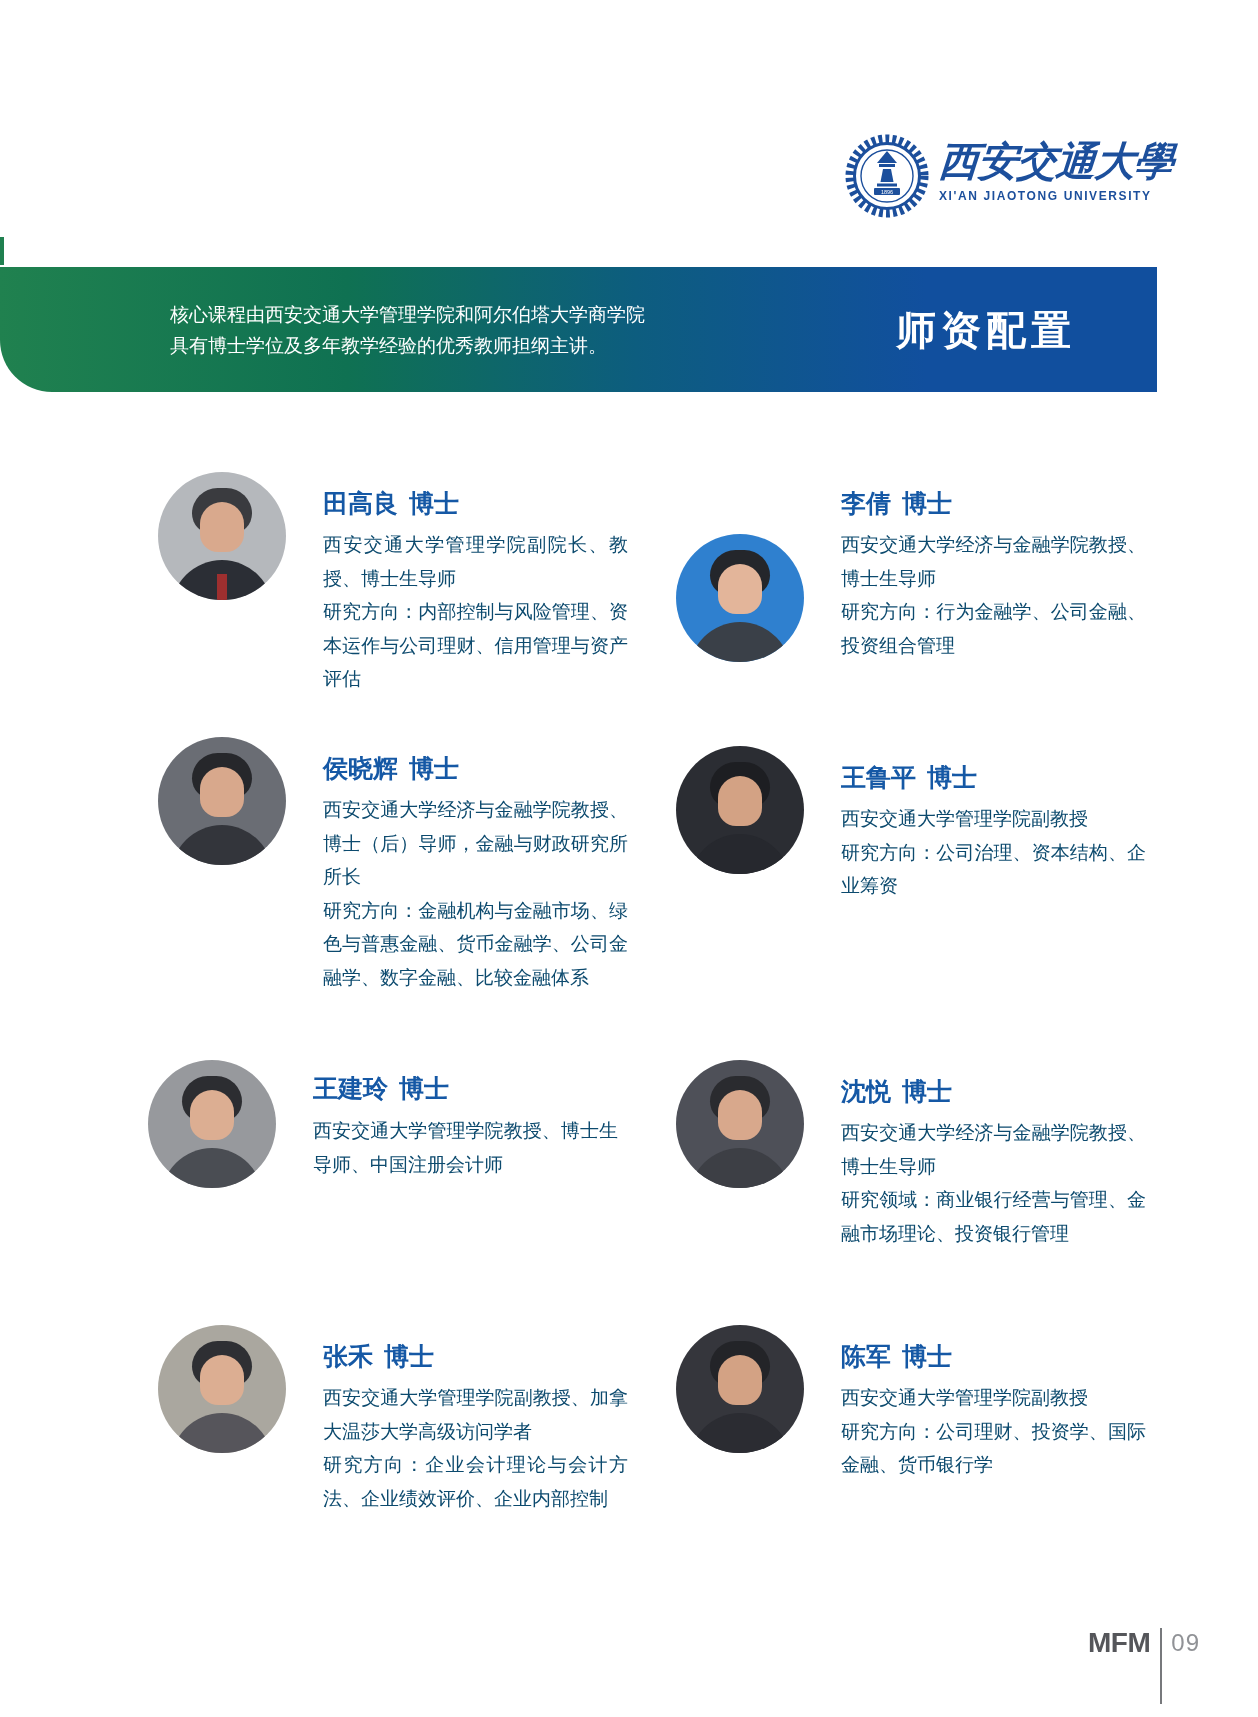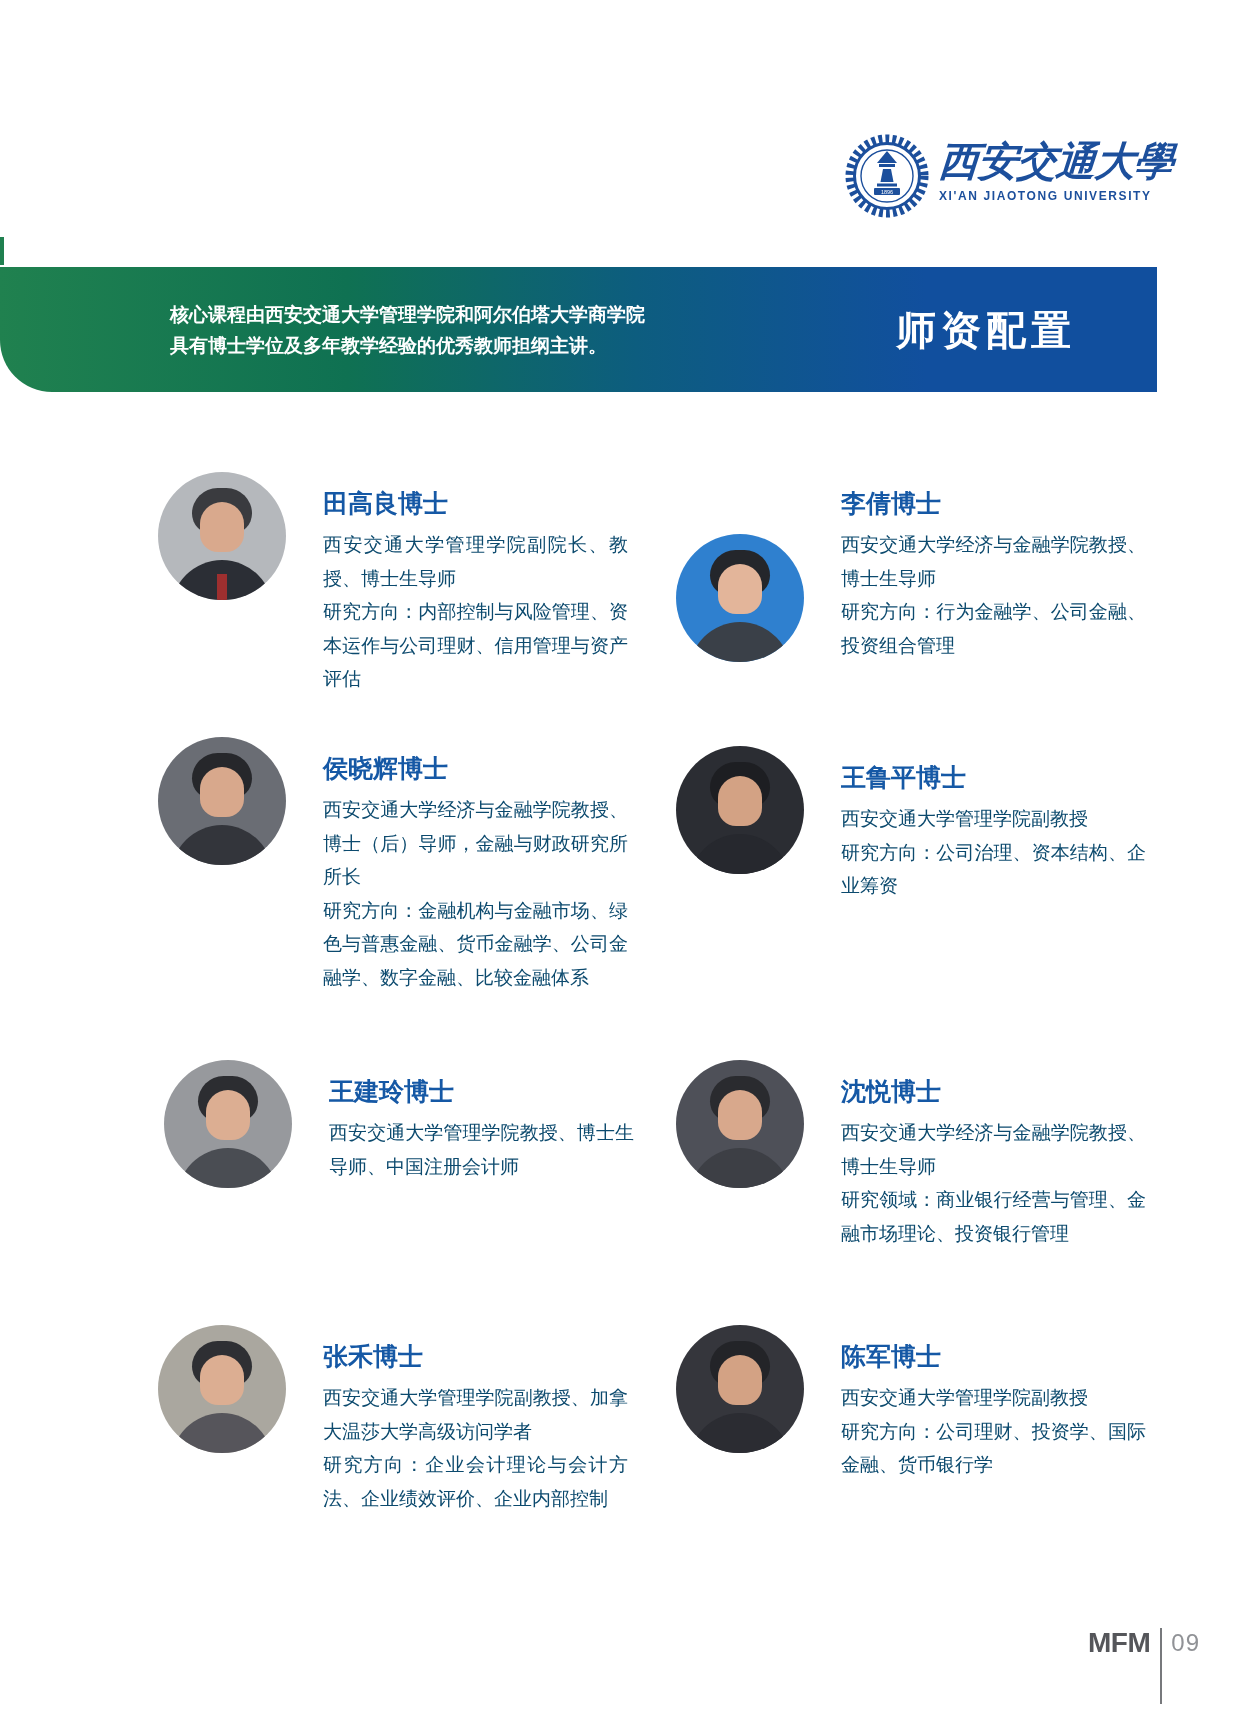--- a/index.html
+++ b/index.html
@@ -27,53 +27,53 @@
   
   .sliver { position:absolute; left:0; top:237px; width:4px; height:28px; background:#208050; }
   .banner {
     position:absolute; left:0; top:267px; width:1157px; height:125px;
     background:linear-gradient(90deg,#20814f 0%,#0f7152 30%,#0d5d7f 55%,#114f9e 80%,#114f9e 100%);
     border-bottom-left-radius:52px;
     display:flex; align-items:center;
   }
   .banner-desc {
     position:absolute; left:170px; top:50%; transform:translateY(-50%);
-    color:#ffffff; font-size:19px; font-weight:700; line-height:31px; white-space:nowrap;
+    color:#ffffff; font-size:19px; font-weight:400; line-height:31px; white-space:nowrap;
   }
   .banner-title {
     position:absolute; left:896px; top:50%; transform:translateY(-50%);
     font-family:"Liberation Serif","DejaVu Serif",serif;
     color:#ffffff; font-size:40px; font-weight:700; letter-spacing:5px; white-space:nowrap;
   }
 
   
   .card { position:absolute; display:flex; width:470px; }
   .pos-r1l { left:158px; top:472px; }  .pos-r1r { left:676px; top:472px;align-items:flex-end; }
   .pos-r2l { left:158px; top:737px; }  .pos-r2r { left:676px; top:746px; }
-  .pos-r3l { left:164px; top:1060px; } .pos-r3r { left:676px; top:1060px; }
+  .pos-r3l { left:148px; top:1060px;font-family:Liberation Mono, monospace; } .pos-r3r { left:676px; top:1060px; }
   .pos-r4l { left:158px; top:1325px; } .pos-r4r { left:676px; top:1325px; }
 
   .photo {
     position:relative; width:128px; height:128px; border-radius:50%;
     overflow:hidden; background:var(--bg,#999); flex:none;
   }
   .photo .hair  { position:absolute; left:50%; top:16px; width:60px; height:46px;
                   transform:translateX(-50%); background:var(--hair,#222);
                   border-radius:30px 30px 24px 24px; }
   .photo .face  { position:absolute; left:50%; top:30px; width:44px; height:50px;
                   transform:translateX(-50%); background:var(--skin,#d8a88c);
                   border-radius:22px 22px 18px 18px; }
   .photo .torso { position:absolute; left:50%; bottom:-14px; width:102px; height:54px;
                   transform:translateX(-50%); background:var(--suit,#2b2e35);
                   border-radius:51px 51px 0 0; }
   .photo .tie   { position:absolute; left:50%; bottom:0; width:10px; height:26px;
                   transform:translateX(-50%); background:var(--tie,transparent); }
 
   .card-text { margin-left:37px; width:305px; padding-top:16px; }
-  .card-name { display:flex; color:#1558a5; font-size:25px; font-weight:700;
+  .card-name { display:flex; gap:11px; color:#1558a5; font-size:25px; font-weight:700;
                line-height:30px; white-space:nowrap; }
   .card-body { margin-top:10px; color:#0c4a6e; font-size:19px; line-height:33.5px;
                text-align:justify; }
 
   
   .footer { position:absolute; top:1628px; right:58px; display:flex; align-items:flex-start; }
   .footer-brand { font-size:28px; font-weight:700; color:#55565a; letter-spacing:-0.5px; line-height:30px; }
   .footer-divider { width:2px; height:76px; background:#77797c; margin:0 9px 0 10px; }
   .footer-page { font-size:24px; color:#909296; letter-spacing:1px; line-height:30px; }
 </style>

